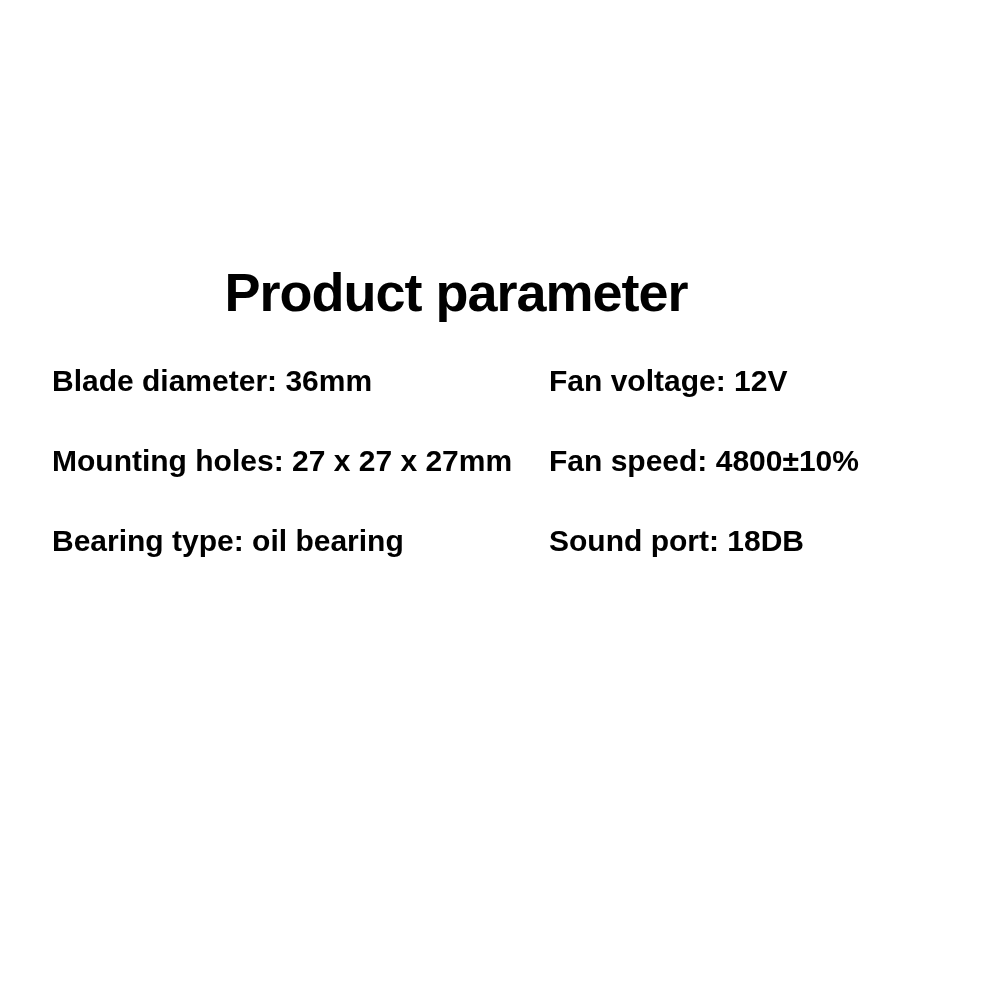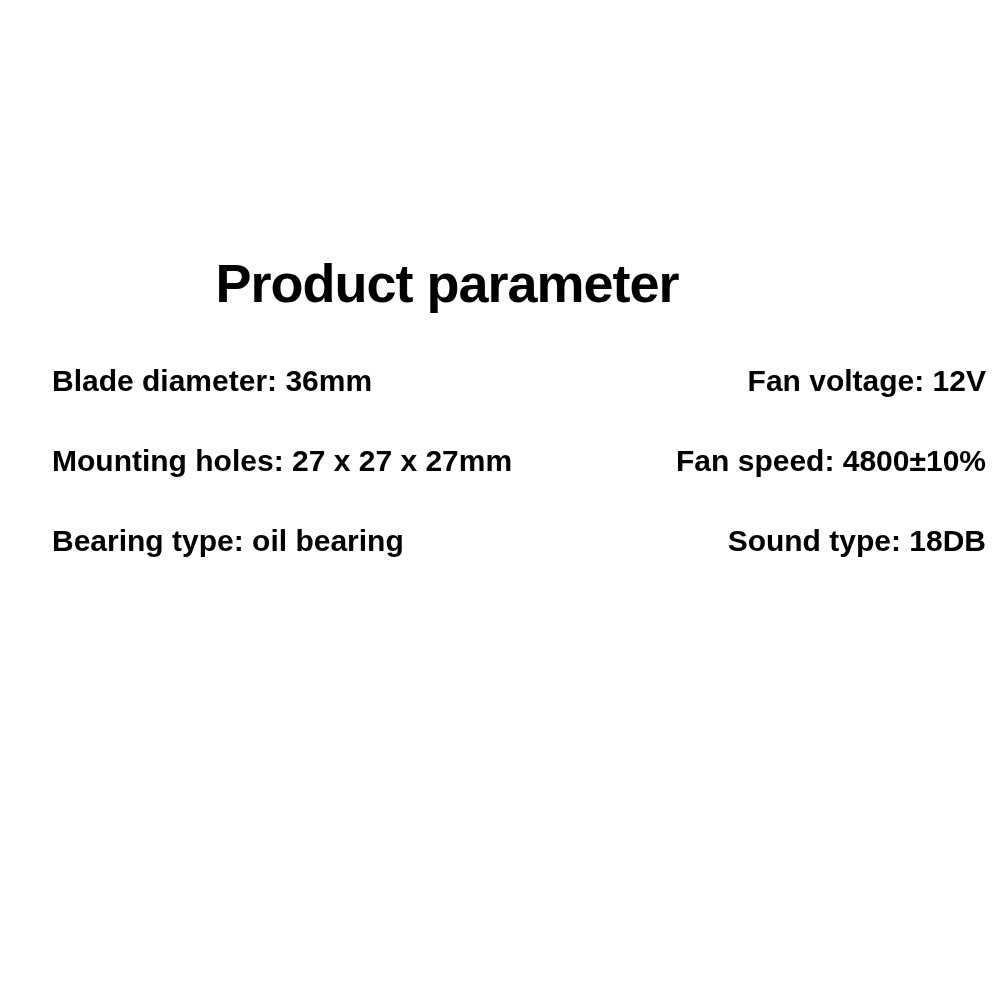--- a/index.html
+++ b/index.html
@@ -22,37 +22,37 @@
   .page-title {
     position: absolute;
     top: 244px;
     left: 0;
     width: 880px;
     text-align: center;
     font-size: 54px;
     line-height: 64px;
     font-weight: 700;
     letter-spacing: -1px;
-    margin: 7px;
+    margin: 16px;
   }
   .spec-columns {
     position: absolute;
     top: 364px;
     left: 0;
     width: 1000px;
   }
   .spec-column {
     position: absolute;
     top: 0;
     display: flex;
     flex-direction: column;
     gap: 46px;
   }
   .spec-column.left  { left: 52px;  width: 470px; }
-  .spec-column.right { left: 566px; width: 420px; align-items: flex-end; }
+  .spec-column.right { left: 549px; width: 420px; }
   .spec-row {
     font-size: 30px;
     line-height: 34px;
     font-weight: 600;
     white-space: nowrap;
   }
   .spec-label { font-weight: 600; }
   .spec-value { font-weight: 600; }
   .spec-value.small {
     font-size: 25px;
@@ -86,19 +86,19 @@
     <div class="spec-column right">
       <div class="spec-row">
         <span class="spec-label">Fan voltage:</span>
         <span class="spec-value">12V</span>
       </div>
       <div class="spec-row">
         <span class="spec-label">Fan speed:</span>
         <span class="spec-value">4800±10%</span>
       </div>
       <div class="spec-row">
-        <span class="spec-label">Sound type:</span>
+        <span class="spec-label">Sound port:</span>
         <span class="spec-value">18DB</span>
       </div>
     </div>
 
   </div>
 </div>
 
 </body></html>

